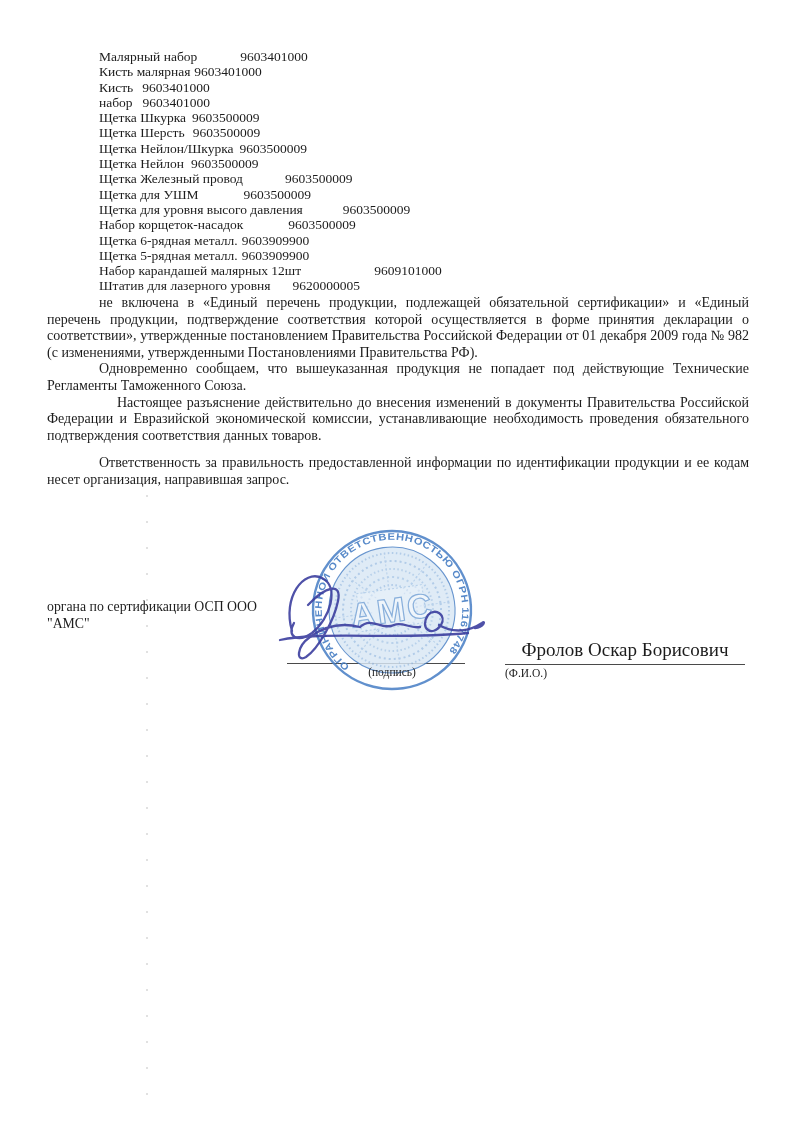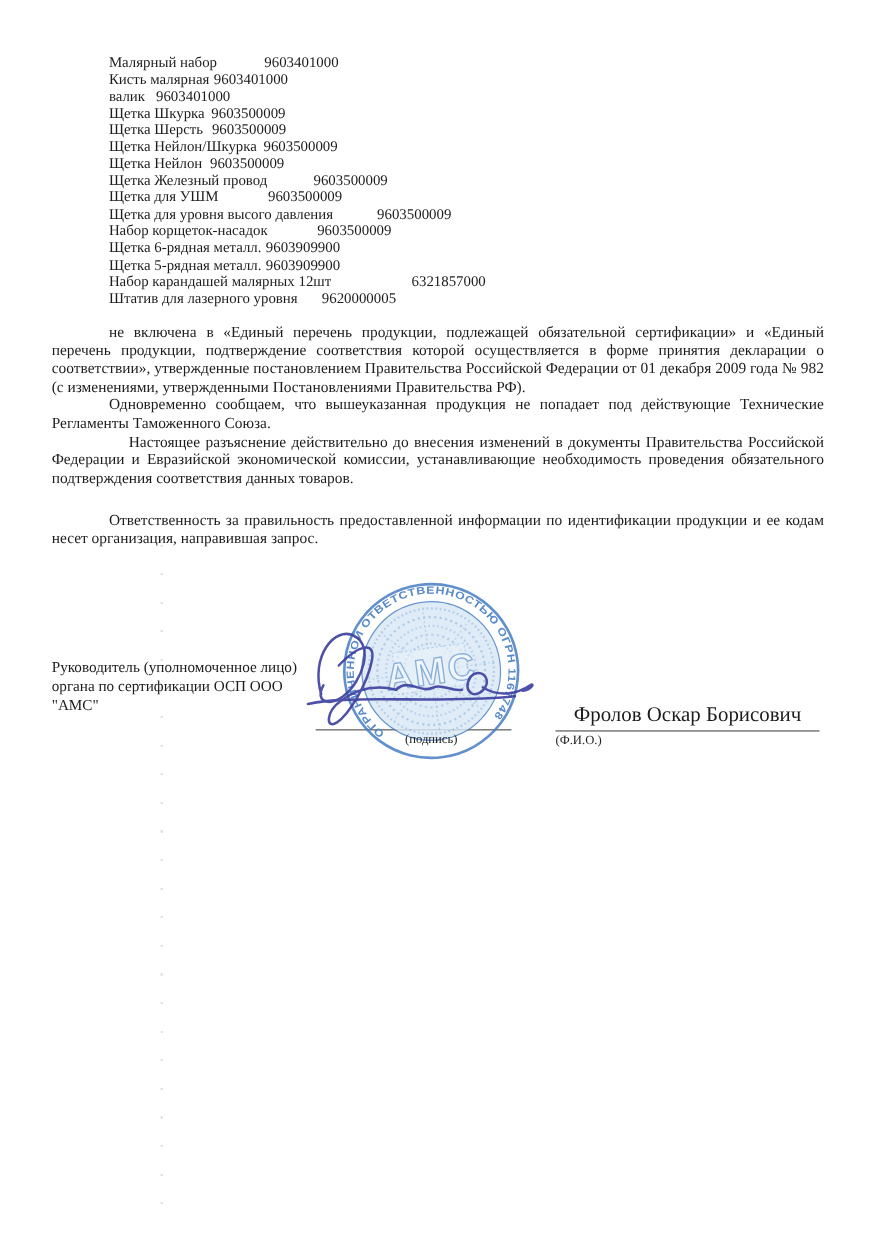--- a/index.html
+++ b/index.html
@@ -7,21 +7,21 @@
     position:relative;width:793px;height:1123px;background:#ffffff;
     font-family:"Liberation Serif","DejaVu Serif",serif;color:#1c1c1c;overflow:hidden;padding-left:28px;
   }
   
   .product-list{position:absolute;left:99px;top:49px;font-size:13.5px;line-height:15.3px;white-space:nowrap;}
   .prow span{display:inline-block;}
   
   .body-text{position:absolute;left:47px;top:295px;width:702px;font-size:14px;line-height:16.6px;text-align:justify;text-align-last:left;}
   .body-text p{margin:0;text-indent:52px;}
   .body-text p.p3{text-indent:70px;}
-  .body-text p.p4{margin-top:22px;}
+  .body-text p.p4{margin-top:11px;}
   
   .sig-title{position:absolute;left:47px;top:598px;font-size:13.8px;line-height:17px;z-index:4;}
   .stamp-wrap{position:absolute;left:309px;top:527px;width:166px;height:166px;transform:rotate(-8deg);z-index:2;opacity:.92;}
   .signature-wrap{position:absolute;left:278px;top:553px;width:210px;height:115px;z-index:3;}
   .sig-line{position:absolute;left:287px;top:663px;width:178px;border-top:1px solid #4a4a4a;z-index:1;}
   .sig-caption{position:absolute;left:303px;top:666px;width:178px;text-align:center;font-size:11.5px;color:#222;z-index:4;}
   .fio-name{position:absolute;left:505px;top:639px;width:240px;text-align:center;font-size:19px;z-index:4;}
   .fio-line{position:absolute;left:505px;top:664px;width:240px;border-top:1px solid #4a4a4a;z-index:1;}
   .fio-caption{position:absolute;left:505px;top:667px;width:240px;text-align:left;font-size:11.5px;color:#222;z-index:4;}
   
@@ -33,44 +33,44 @@
 </head>
 <body>
 
 <div class="page">
 
   <div class="artifact-dots"></div>
 
   <div class="product-list">
       <div class="prow"><span>Малярный набор</span><span style="margin-left: 43px;">9603401000</span></div>
       <div class="prow"><span>Кисть малярная</span><span style="margin-left: 4px;">9603401000</span></div>
-      <div class="prow"><span>валик</span><span style="margin-left: 10px;">9603401000</span></div>
+      <div class="prow"><span>Кисть</span><span style="margin-left: 9px;">9603401000</span></div>
+      <div class="prow"><span>набор</span><span style="margin-left: 10px;">9603401000</span></div>
       <div class="prow"><span>Щетка Шкурка</span><span style="margin-left: 6px;">9603500009</span></div>
       <div class="prow"><span>Щетка Шерсть</span><span style="margin-left: 8px;">9603500009</span></div>
       <div class="prow"><span>Щетка Нейлон/Шкурка</span><span style="margin-left: 6px;">9603500009</span></div>
       <div class="prow"><span>Щетка Нейлон</span><span style="margin-left: 7px;">9603500009</span></div>
       <div class="prow"><span>Щетка Железный провод</span><span style="margin-left: 42px;">9603500009</span></div>
       <div class="prow"><span>Щетка для УШМ</span><span style="margin-left: 45px;">9603500009</span></div>
       <div class="prow"><span>Щетка для уровня высого давления</span><span style="margin-left: 40px;">9603500009</span></div>
       <div class="prow"><span>Набор корщеток-насадок</span><span style="margin-left: 45px;">9603500009</span></div>
       <div class="prow"><span>Щетка 6-рядная металл.</span><span style="margin-left: 4px;">9603909900</span></div>
       <div class="prow"><span>Щетка 5-рядная металл.</span><span style="margin-left: 4px;">9603909900</span></div>
-      <div class="prow"><span>Набор карандашей малярных 12шт</span><span style="margin-left: 73px;">6321857000</span></div>
+      <div class="prow"><span>Набор карандашей малярных 12шт</span><span style="margin-left: 73px;">9609101000</span></div>
       <div class="prow"><span>Штатив для лазерного уровня</span><span style="margin-left: 22px;">9620000005</span></div>
     </div>
 
   <div class="body-text">
       <p class="p1">не включена в «Единый перечень продукции, подлежащей обязательной сертификации» и «Единый перечень продукции, подтверждение соответствия которой осуществляется в форме принятия декларации о соответствии», утвержденные постановлением Правительства Российской Федерации от 01 декабря 2009 года № 982 (с изменениями, утвержденными Постановлениями Правительства РФ).</p>
       <p class="p2">Одновременно сообщаем, что вышеуказанная продукция не попадает под действующие Технические Регламенты Таможенного Союза.</p>
       <p class="p3">Настоящее разъяснение действительно до внесения изменений в документы Правительства Российской Федерации и Евразийской экономической комиссии, устанавливающие необходимость проведения обязательного подтверждения соответствия данных товаров.</p>
       <p class="p4">Ответственность за правильность предоставленной информации по идентификации продукции и ее кодам несет организация, направившая запрос.</p>
     </div>
 
   <div class="sig-title">
-      <div>Руководитель (уполномоченное лицо)</div>
       <div>органа по сертификации ОСП ООО</div>
       <div>"АМС"</div>
     </div>
 
   <div class="stamp-wrap">
     <svg width="166" height="166" viewBox="0 0 166 166">
       <circle cx="83" cy="83" r="79" fill="none" stroke="#4a80c5" stroke-width="2.4" opacity=".95"></circle>
       <circle cx="83" cy="83" r="63" fill="#d9e7f4" stroke="#4a80c5" stroke-width="1.1" opacity=".9"></circle>
       <g opacity=".65">
         <circle cx="83" cy="83" r="57" fill="none" stroke="#8fb4de" stroke-width="2" stroke-dasharray="1.5 2.5"></circle>

